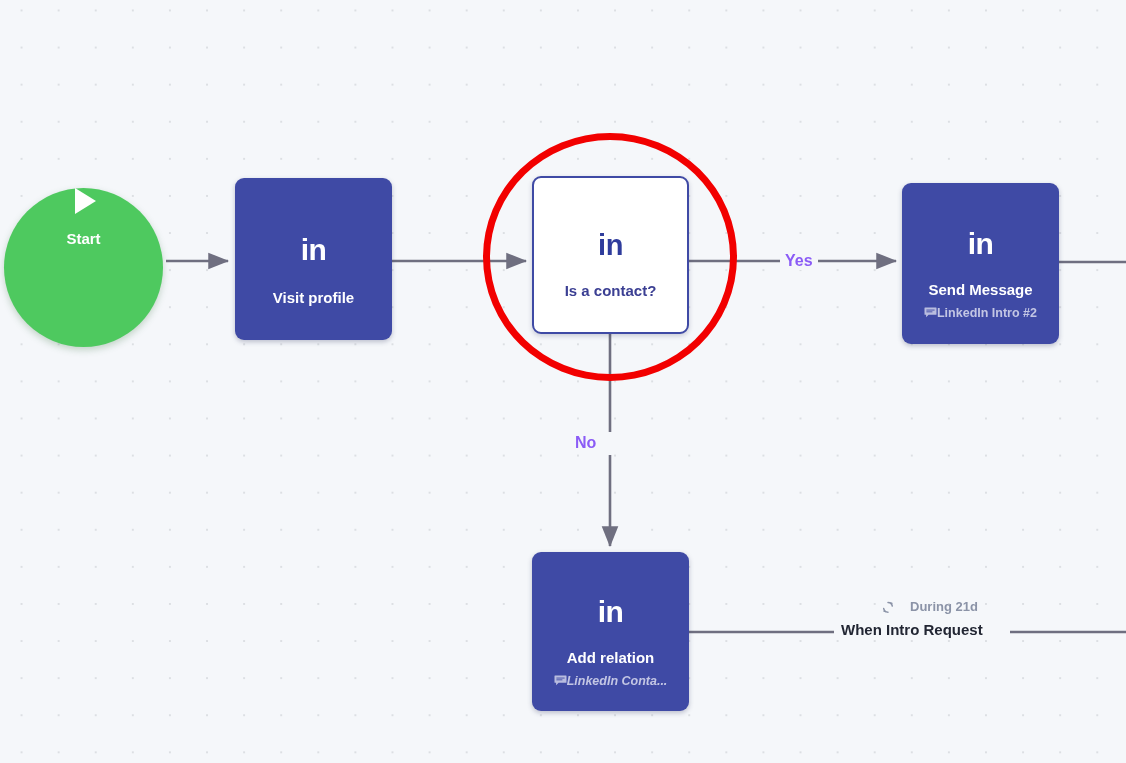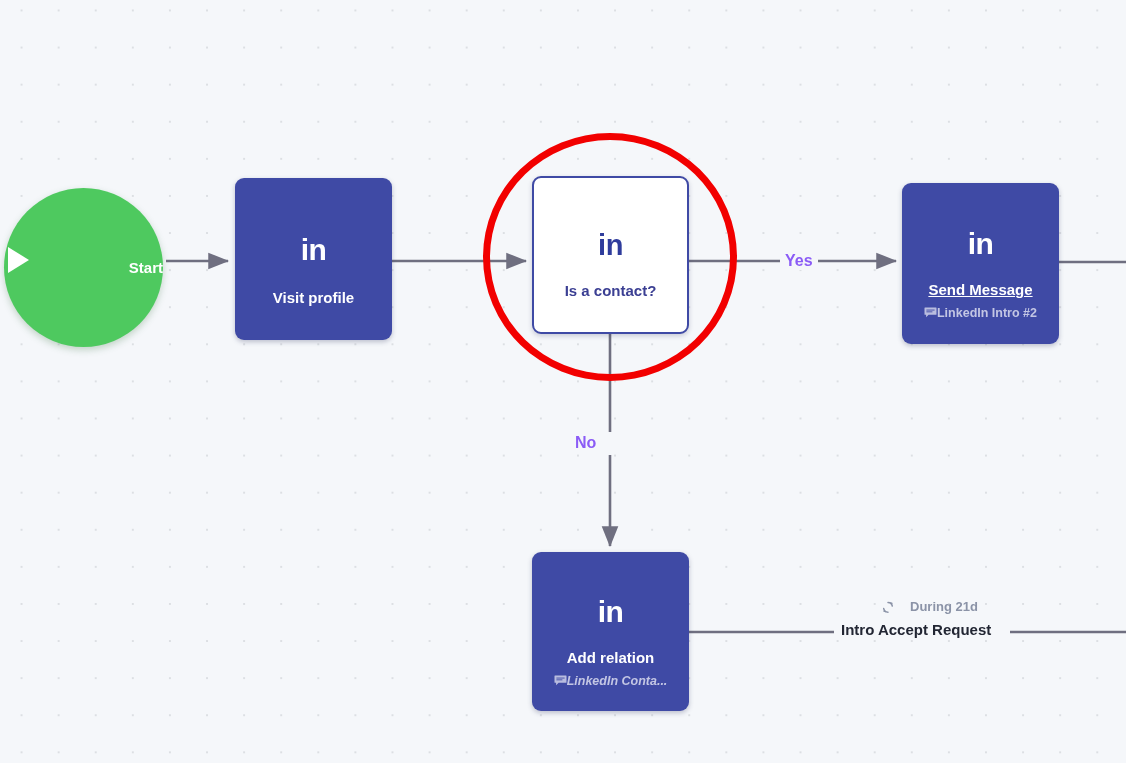--- a/index.html
+++ b/index.html
@@ -91,22 +91,23 @@
   }
   .chat-ico { flex: 0 0 auto; display: block; }
 
   
   #start-node {
     position: absolute;
     border-radius: 50%;
     background: #4ec95f;
     box-shadow: 0 3px 7px rgba(60,120,70,0.28);
     display: flex;
-    align-items: center;
-    justify-content: space-between;
+    flex-direction: column;
+    align-items: center;
+    justify-content: flex-start;
   }
   .play-tri {
     width: 0; height: 0;
     border-style: solid;
     border-width: 13px 0 13px 21px;
     border-color: transparent transparent transparent #ffffff;
     margin-bottom: 16px;
     margin-left: 4px;
   }
   #start-label {
@@ -188,21 +189,21 @@
     <span class="node-title" style="margin-top:24px;">Visit profile</span>
   </div>
 
   <div class="node decision" style="left:532px; top:176px; width:157px; height:158px; padding-top:20px;">
     <span class="in-logo" style="font-size:29px;">in</span>
     <span class="node-title" style="margin-top:22px;">Is a contact?</span>
   </div>
 
   <div class="node action" style="left:902px; top:183px; width:157px; height:161px; padding-top:22px;">
     <span class="in-logo" style="font-size:30px;">in</span>
-    <span class="node-title" style="margin-top:22px;text-decoration:underline;">Send Message</span>
+    <span class="node-title" style="margin-top:22px;">Send Message</span>
     <span class="node-sub">
       <svg class="chat-ico" width="13" height="11" viewBox="0 0 13 11">
         <path d="M1 0.5 H12 A0.6 0.6 0 0 1 12.5 1.1 V7.2 A0.6 0.6 0 0 1 12 7.8 H4.6 L2.1 10.2 V7.8 H1 A0.6 0.6 0 0 1 0.5 7.2 V1.1 A0.6 0.6 0 0 1 1 0.5 Z" fill="#b9bddf"></path>
         <rect x="2.4" y="2.6" width="8.2" height="0.9" fill="#3f4aa5"></rect>
         <rect x="2.4" y="4.4" width="6.0" height="0.9" fill="#3f4aa5"></rect>
       </svg>
       <span class="sub-label">LinkedIn Intro #2</span>
     </span>
   </div>
 
@@ -226,17 +227,17 @@
   <span class="edge-label meta" style="left:877px; top:600px;">
     <svg width="12" height="13" viewBox="0 0 12 13">
       <path d="M6 1.4 A4.4 4.4 0 0 1 10.3 5.1" stroke="#8b93a7" stroke-width="1.5" fill="none" stroke-linecap="round"></path>
       <path d="M6 11.2 A4.4 4.4 0 0 1 1.7 7.5" stroke="#8b93a7" stroke-width="1.5" fill="none" stroke-linecap="round"></path>
       <path d="M8.0 1.0 L10.9 2.0 L9.2 4.3 z" fill="#8b93a7"></path>
       <path d="M4.0 11.6 L1.1 10.6 L2.8 8.3 z" fill="#8b93a7"></path>
     </svg>
     <span>During 21d</span>
   </span>
 
-  <span class="edge-label strong" style="left:836px; top:622px;">Intro Accept Request</span>
+  <span class="edge-label strong" style="left:836px; top:622px;">When Intro Request</span>
 
   <div id="red-highlight" style="left:483px; top:133px; width:254px; height:248px;"></div>
 
 </div>
 
 </body></html>

